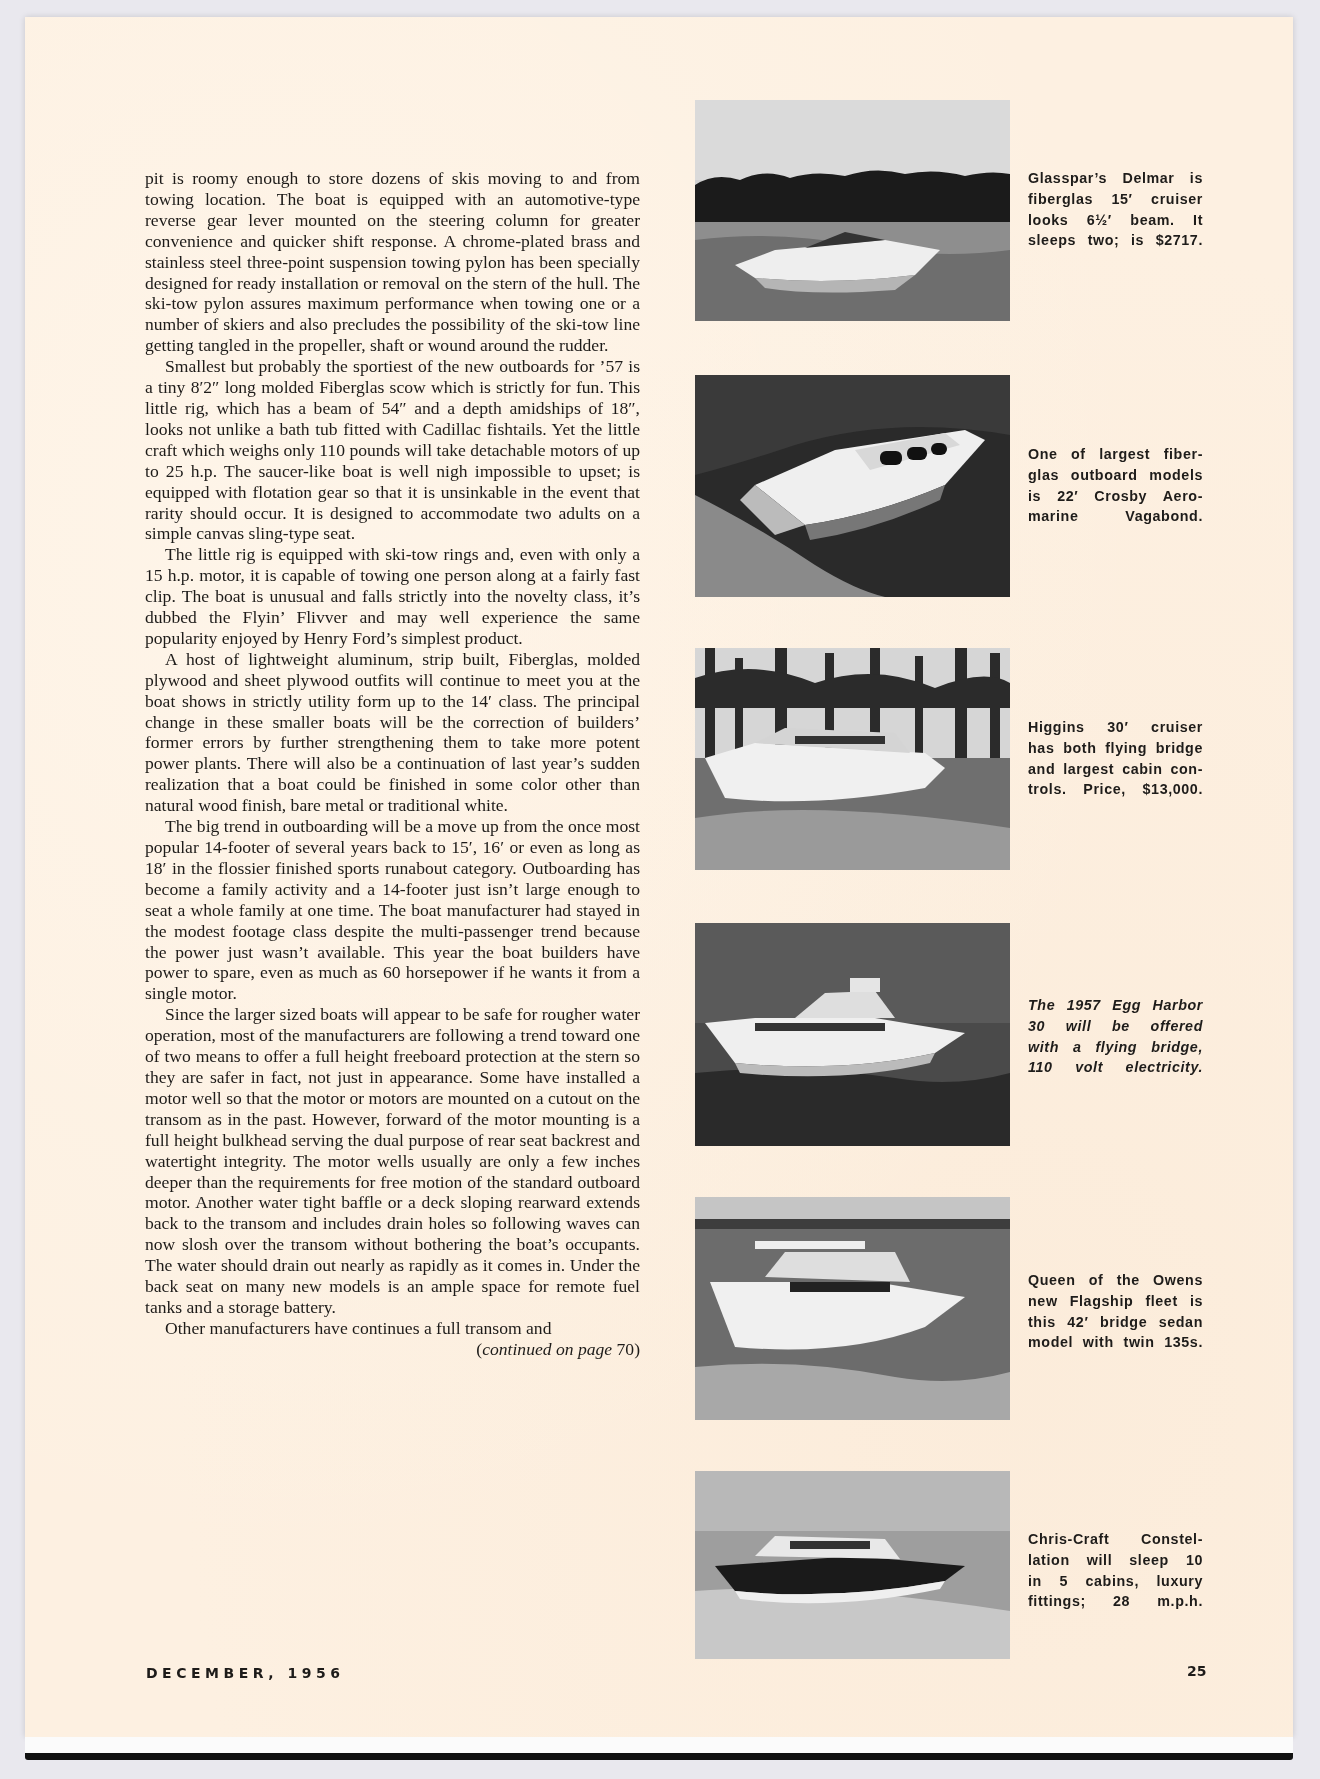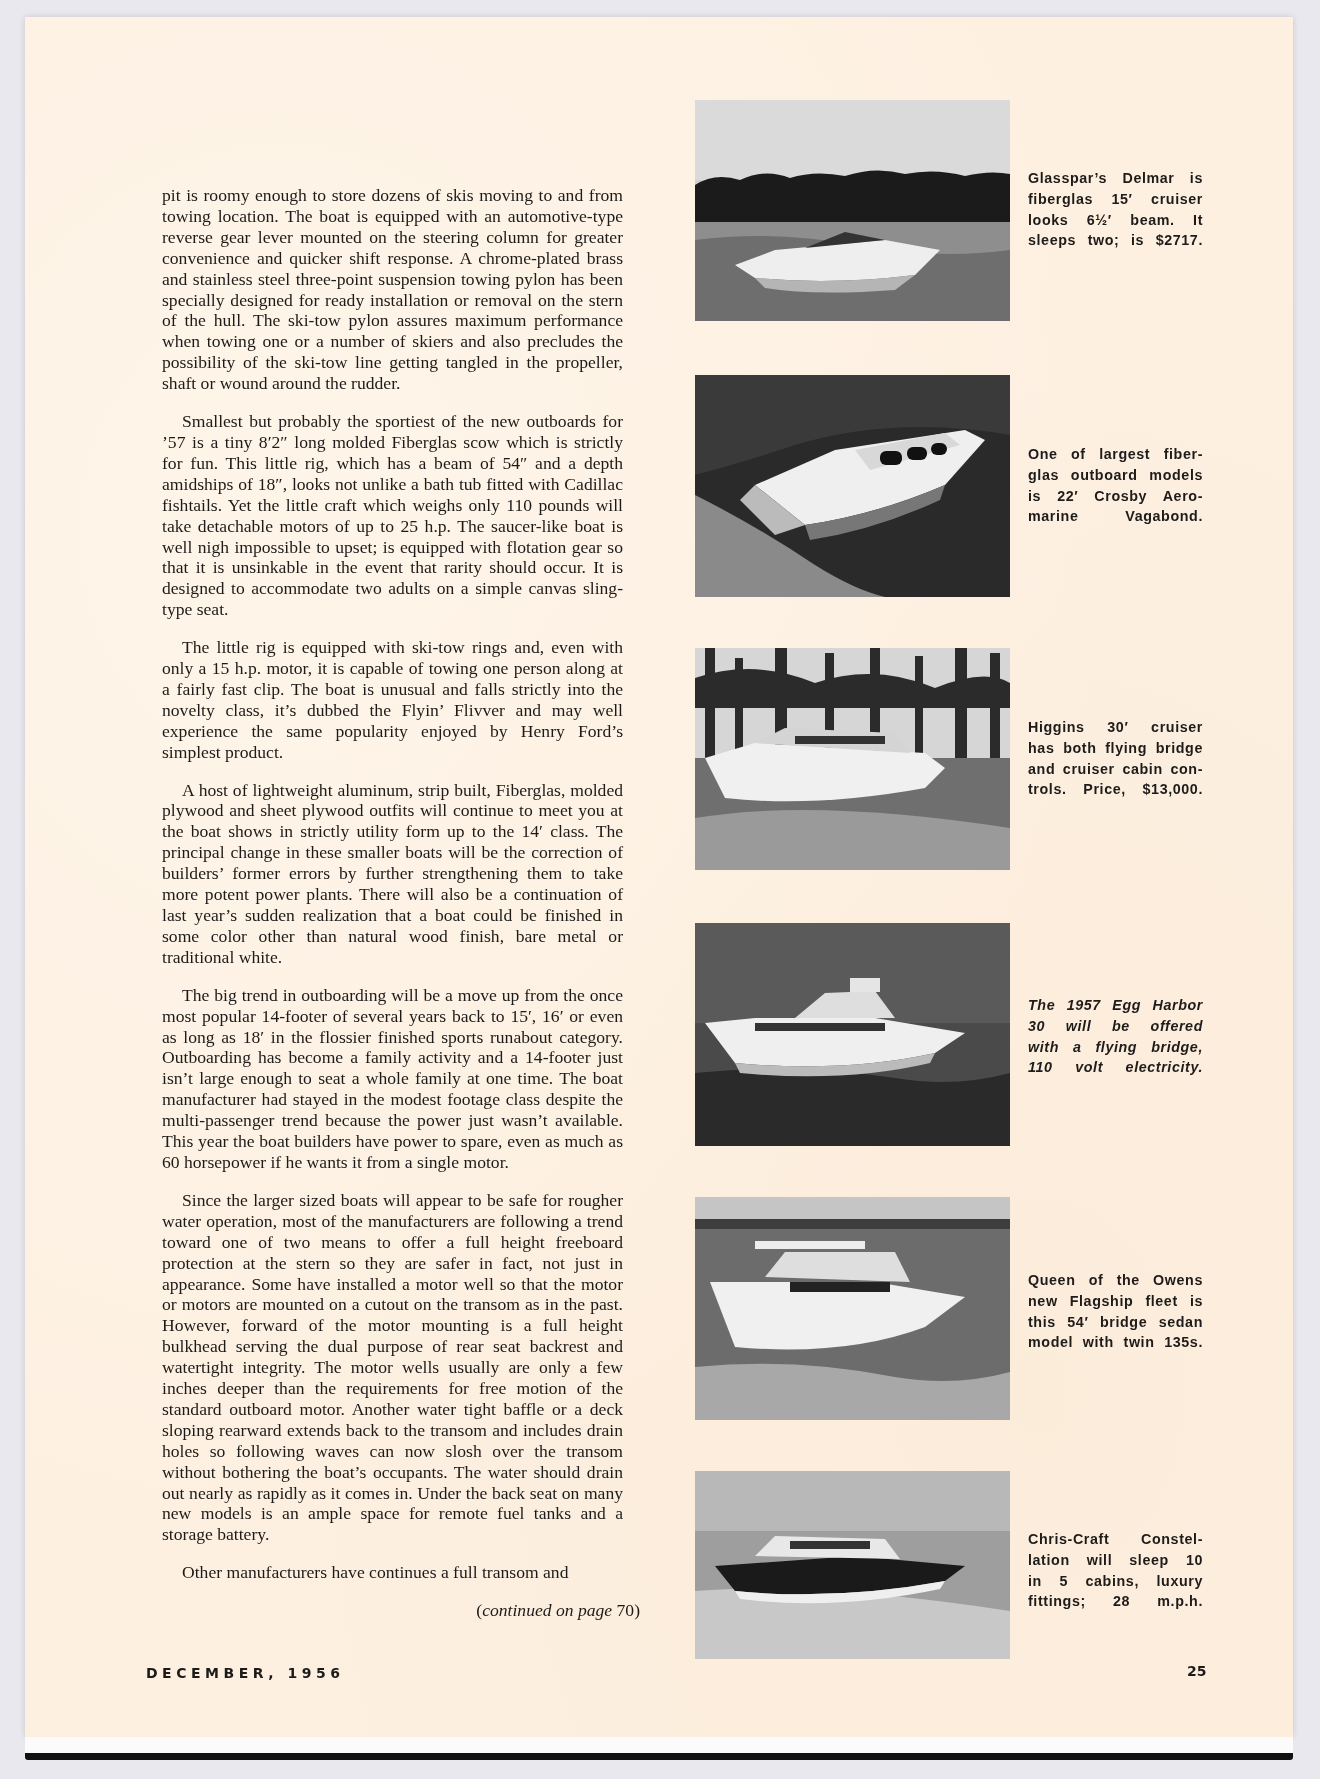--- a/index.html
+++ b/index.html
@@ -22,21 +22,21 @@
   .page-bottom-black {
     position:absolute; left:25px; top:1753px; width:1268px; height:7px;
     background:#111;
     border-radius:0 0 3px 3px;
   }
   .body-col {
     position:absolute; left:145px; top:168px; width:495px;
     font-size:17.6px; line-height:20.9px; color:#1d1b19;
     text-align:justify;
   }
-  .body-col p { margin:17px; text-indent:0; }
+  .body-col p { margin:0; text-indent:0; }
   .body-col p.indent { text-indent:20px; }
   .continued {
     text-align:right; display:block;
   }
   .continued i { font-style:italic; }
   .footer-date {
     position:absolute; left:146px; top:1665px;
     font-family:"DejaVu Sans", sans-serif; font-weight:bold;
     font-size:14px; letter-spacing:4.5px; color:#1d1b19;
   }
@@ -174,33 +174,33 @@
 </div>
 <div class="caption" style="top:444px;">
   <div>One of largest fiber-</div>
   <div>glas outboard models</div>
   <div>is 22′ Crosby Aero-</div>
   <div>marine Vagabond.</div>
 </div>
 <div class="caption" style="top:717px;">
   <div>Higgins 30′ cruiser</div>
   <div>has both flying bridge</div>
-  <div>and cruiser cabin con-</div>
+  <div>and largest cabin con-</div>
   <div>trols. Price, $13,000.</div>
 </div>
 <div class="caption" style="top:995px;font-style:italic;">
   <div>The 1957 Egg Harbor</div>
   <div>30 will be offered</div>
   <div>with a flying bridge,</div>
   <div>110 volt electricity.</div>
 </div>
 <div class="caption" style="top:1270px;">
   <div>Queen of the Owens</div>
   <div>new Flagship fleet is</div>
-  <div>this 54′ bridge sedan</div>
+  <div>this 42′ bridge sedan</div>
   <div>model with twin 135s.</div>
 </div>
 <div class="caption" style="top:1529px;">
   <div>Chris-Craft Constel-</div>
   <div>lation will sleep 10</div>
   <div>in 5 cabins, luxury</div>
   <div>fittings; 28 m.p.h.</div>
 </div>
 
 <div class="footer-date">DECEMBER, 1956</div>

